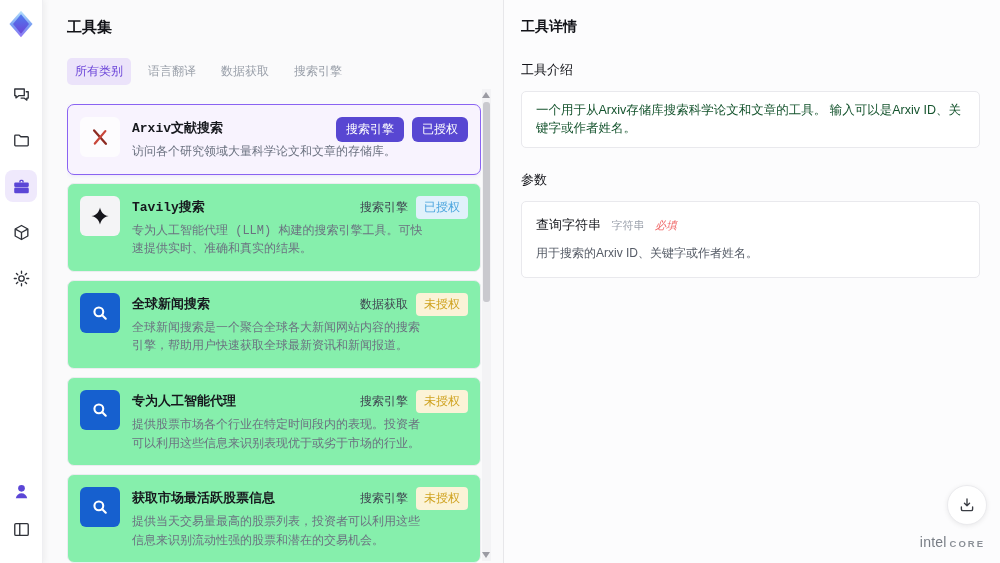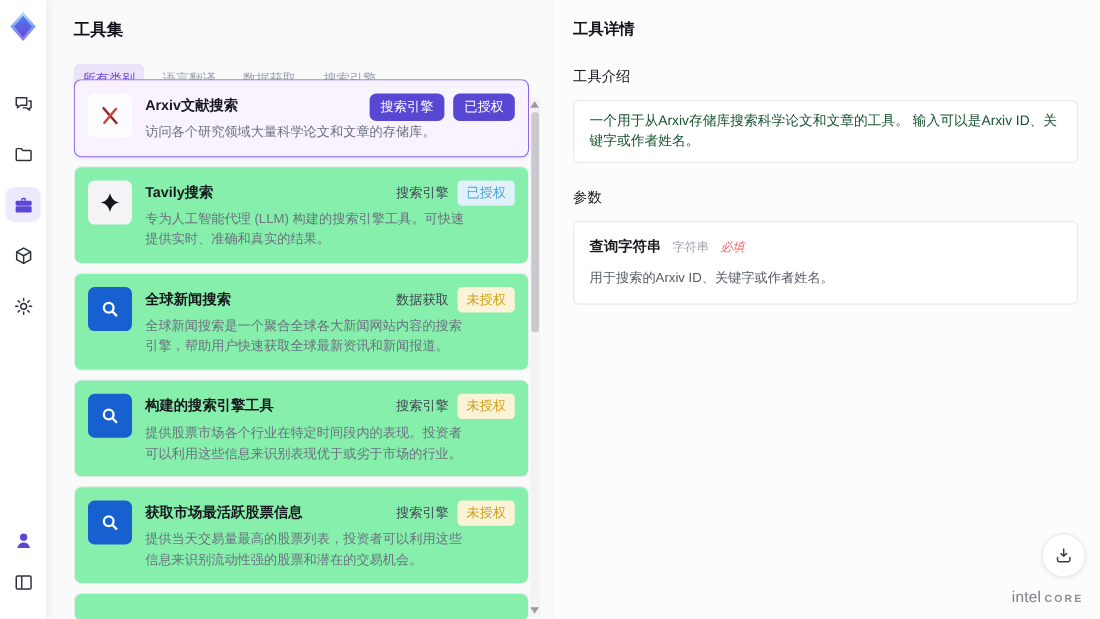--- a/index.html
+++ b/index.html
@@ -32,21 +32,21 @@
   
   .list-panel {
     width:460px; flex-shrink:0; background:#fafafb;
     position:relative; padding:18px 0 0 24px;
   }
   .page-title { font-size:15px; font-weight:bold; margin:0 0 21px; color:#121318; }
   .tabs { display:flex; gap:9px; align-items:center; margin-bottom:9px; }
   .tab { font-size:12px; color:#9aa0aa; padding:5px 8px; border-radius:5px; cursor:pointer; white-space:nowrap; }
   .tab.active { background:#ebe3fa; color:#6a43d8; }
 
-  .cards { position:absolute; top:72px; left:24px; width:414px; bottom:0; overflow:hidden; }
+  .cards { position:absolute; top:104px; left:24px; width:414px; bottom:0; overflow:hidden;font-family:Liberation Mono, monospace; }
   .card {
     position:relative; display:flex; gap:12px;
     background:#86efac; border:1px solid #ececf0; border-radius:7px;
     padding:12px; margin-bottom:8px; cursor:pointer;
   }
   .card.selected {
     background:#f8f3fe; border:1.5px solid #8a63f2;
     box-shadow:0 1px 4px rgba(120,80,230,.12);
   }
   .card-icon {
@@ -80,21 +80,21 @@
 
   
   .detail-panel { flex:1; background:#fcfcfd; position:relative; padding:18px 20px 0 17px; }
   .detail-title { font-size:14px; font-weight:bold; margin:0 0 25px; color:#121318; }
   .section-heading { font-size:13px; font-weight:normal; margin:0 0 12px; color:#121318; }
   .intro-card {
     background:#fff; border:1px solid #e9e9ed; border-radius:5px;
     padding:10px 14px; font-size:12.5px; color:#14532d; line-height:1.4; margin-bottom:23px;
   }
   .params-card { background:#fff; border:1px solid #e9e9ed; border-radius:5px; padding:13px 14px 15px; }
-  .param-name { font-size:13px; font-weight:bold; color:#16181d; }
+  .param-name { font-size:13px; font-weight:normal; color:#16181d; }
   .param-type { font-size:11px; color:#9aa0ab; margin-left:6px; }
   .param-required { font-size:11px; color:#f06a6a; margin-left:6px;font-style:italic; }
   .param-desc { font-size:12px; color:#555b66; margin-top:11px; }
 
   .fab {
     position:absolute; right:13px; bottom:38px; width:40px; height:40px;
     border-radius:50%; background:#fff; border:1px solid #ebebee;
     box-shadow:0 1px 5px rgba(0,0,0,.08);
     display:flex; align-items:center; justify-content:center; color:#3a3d44; cursor:pointer;
   }
@@ -233,21 +233,21 @@
     </div>
   </div>
         <div class="card">
     <div class="card-icon blue">
             <svg viewBox="0 0 24 24" fill="none" stroke="#fff" stroke-width="2.5" stroke-linecap="round">
               <circle cx="10.6" cy="10.6" r="5.3"></circle>
               <path d="M14.7 14.7 18.9 18.9"></path>
             </svg>
           </div>
     <div class="card-main">
-      <div class="card-title">构建的搜索引擎工具</div>
+      <div class="card-title">专为人工智能代理</div>
       <div class="card-desc">提供股票市场各个行业在特定时间段内的表现。投资者可以利用这些信息来识别表现优于或劣于市场的行业。</div>
     </div>
     <div class="card-tags">
       <span class="tag-cat">搜索引擎</span>
       <span class="tag-auth unauthorized">未授权</span>
     </div>
   </div>
         <div class="card">
     <div class="card-icon blue">
             <svg viewBox="0 0 24 24" fill="none" stroke="#fff" stroke-width="2.5" stroke-linecap="round">

